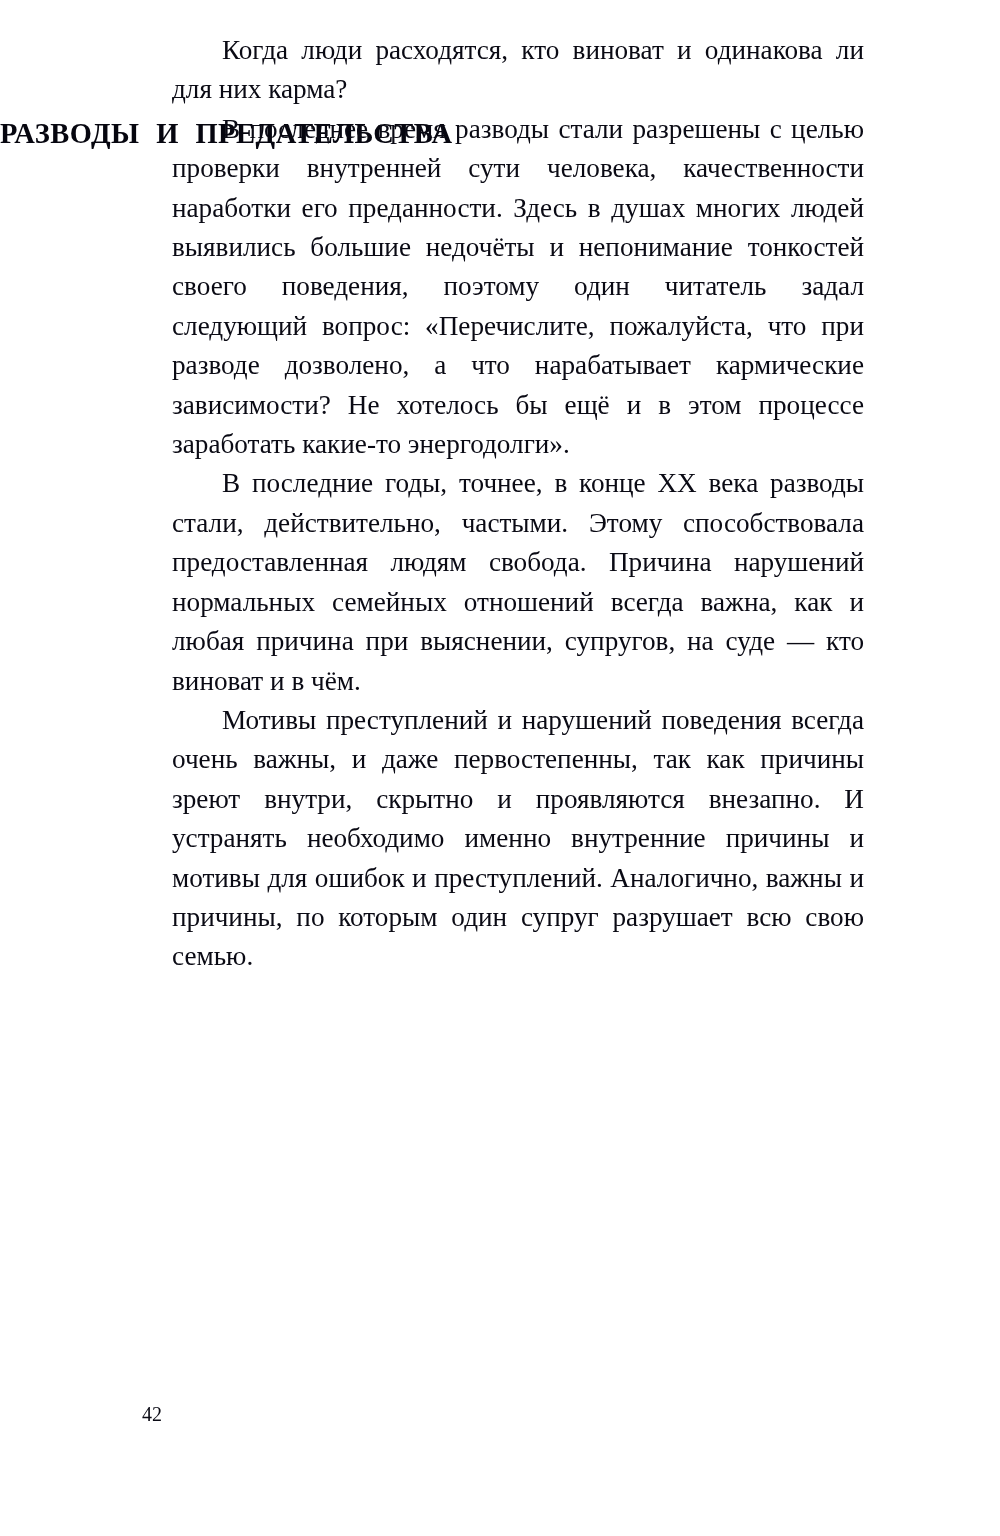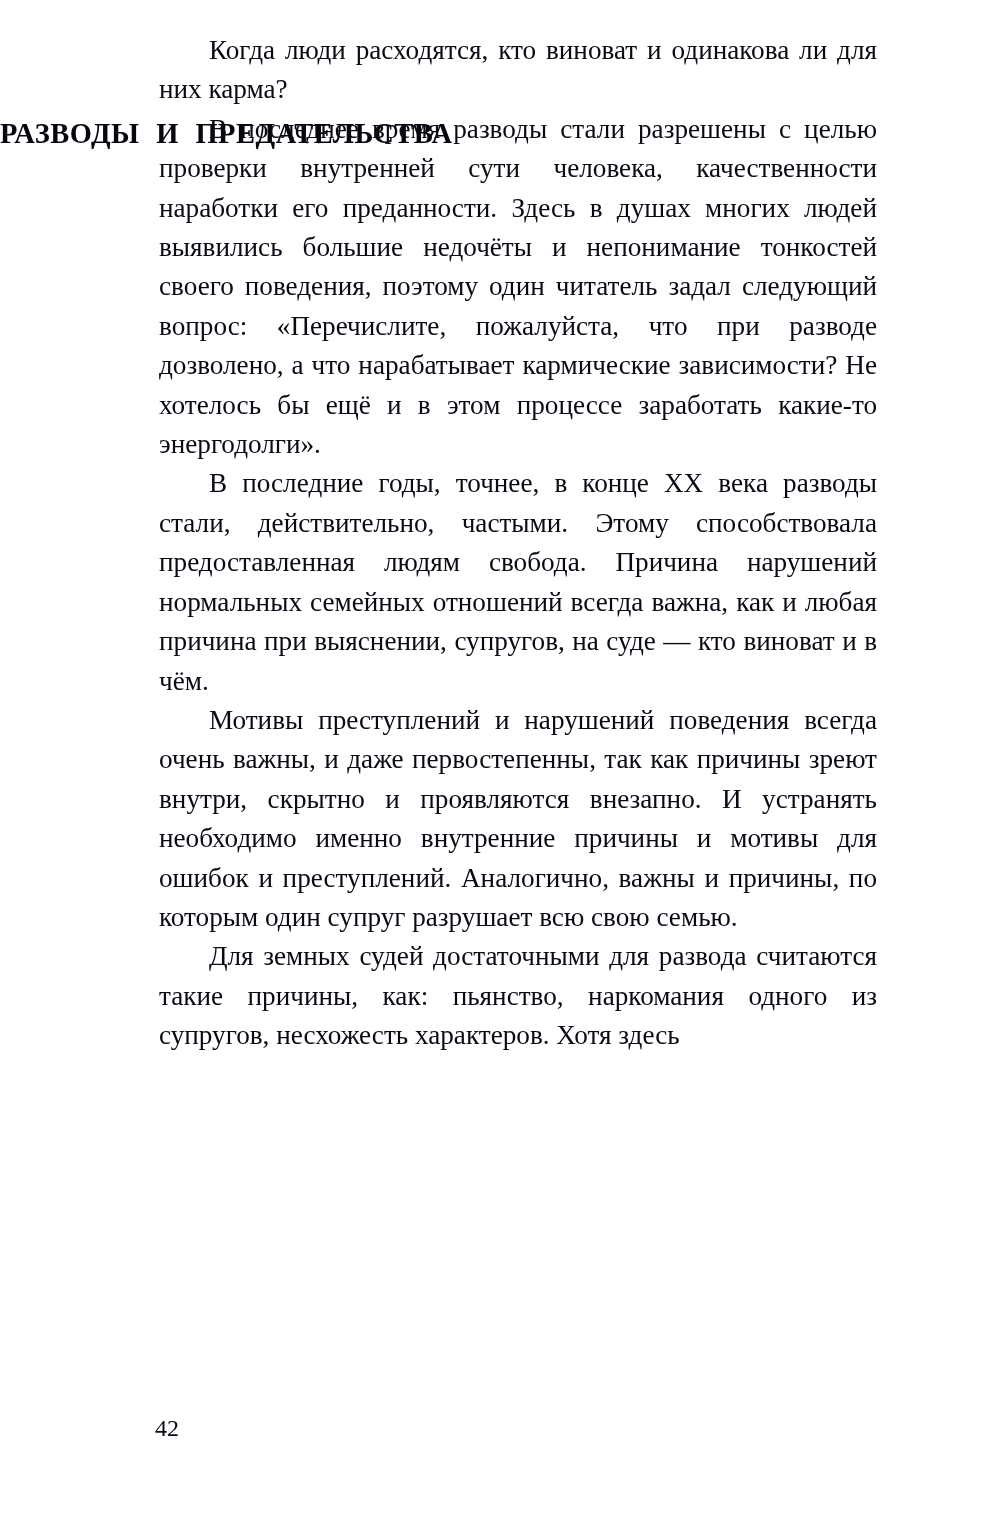--- a/index.html
+++ b/index.html
@@ -34,21 +34,21 @@
     letter-spacing: 0.5px;
     word-spacing: 9px;
     margin: 0;
     padding-top: 118px;
     line-height: 1.1;
     color: #06060f;
     white-space: nowrap;
   }
 
   .body-text {
-    margin: 4px;
+    margin: 17px;
     padding: 0;
   }
 
   .para {
     margin: 0;
     padding: 0;
     font-size: 27.2px;
     line-height: 39.4px;
     text-align: justify;
     text-justify: inter-word;
@@ -60,26 +60,25 @@
   .para-first {
     margin-top: 31px;
   }
 
   .lead-in {
     font-weight: bold;
   }
 
   .page-number {
     position: absolute;
-    left: 155px;
+    left: 142px;
     top: 1404px;
-    font-size: 24px;
+    font-size: 20px;
     line-height: 1;
     color: #0a0a14;
-    margin-top: 12px;
   }
 </style>
 </head>
 <body>
 
 <div class="page">
 
   <h1 class="chapter-title">РАЗВОДЫ  И  ПРЕДАТЕЛЬСТВА</h1>
 
   <div class="content">
@@ -88,21 +87,20 @@
 
       <p class="para para-first">Когда люди расходятся, кто виноват и одинакова ли для них карма?</p>
 
       <p class="para">В последнее время разводы стали разрешены с целью проверки внутренней сути человека, качественности наработки его преданности. Здесь в душах многих людей выявились большие недочёты и непонимание тонкостей своего поведения, поэтому один читатель задал следующий вопрос: «Перечислите, пожалуйста, что при разводе дозволено, а что нарабатывает кармические зависимости? Не хотелось бы ещё и в этом процессе заработать какие-то энергодолги».</p>
 
 
       <p class="para">В последние годы, точнее, в конце XX века разводы стали, действительно, частыми. Этому способствовала предоставленная людям свобода. Причина нарушений нормальных семейных отношений всегда важна, как и любая причина при выяснении, супругов, на суде — кто виноват и в чём.</p>
 
       <p class="para">Мотивы преступлений и нарушений поведения всегда очень важны, и даже первостепенны, так как причины зреют внутри, скрытно и проявляются внезапно. И устранять необходимо именно внутренние причины и мотивы для ошибок и преступлений. Аналогично, важны и причины, по которым один супруг разрушает всю свою семью.</p>
 
-      <p class="para">Для земных судей достаточными для развода считаются такие причины, как: пьянство, наркомания одного из супругов, несхожесть характеров. Хотя здесь</p>
 
     </div>
 
   </div>
 
   <div class="page-number">42</div>
 
 </div>
 
 </body></html>

